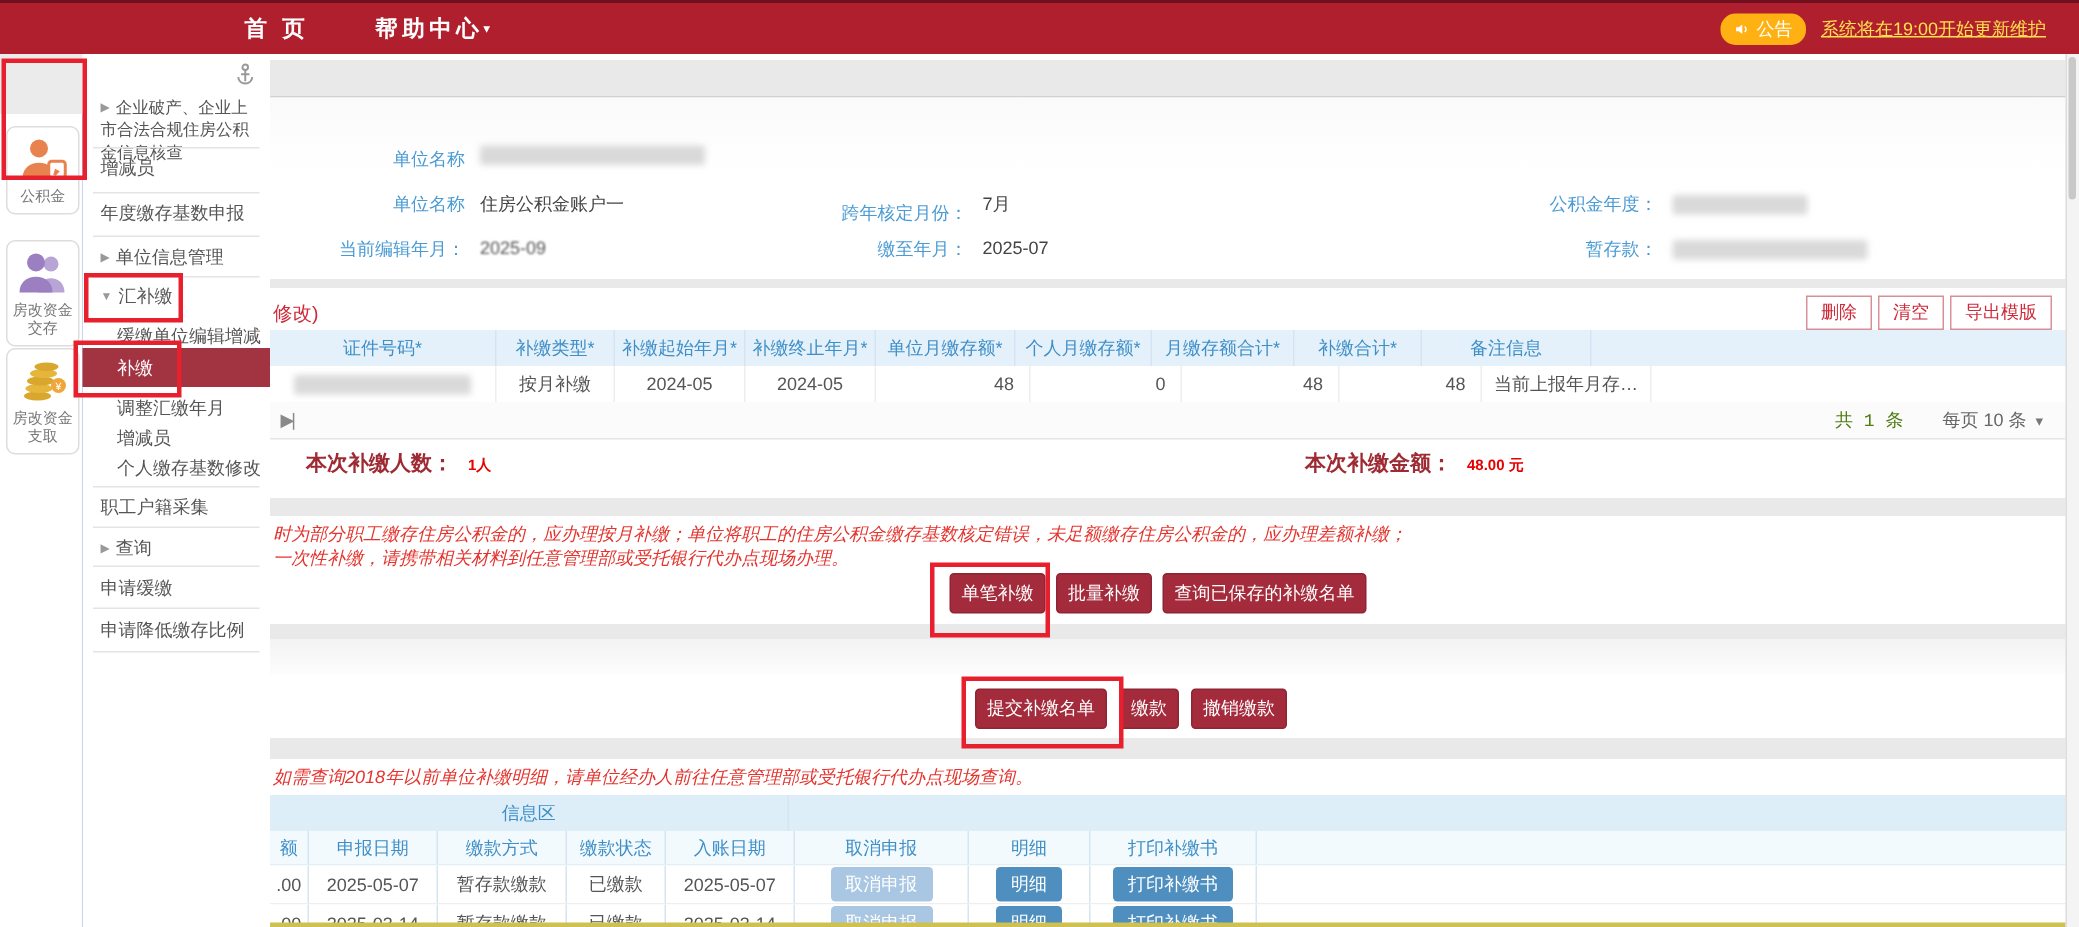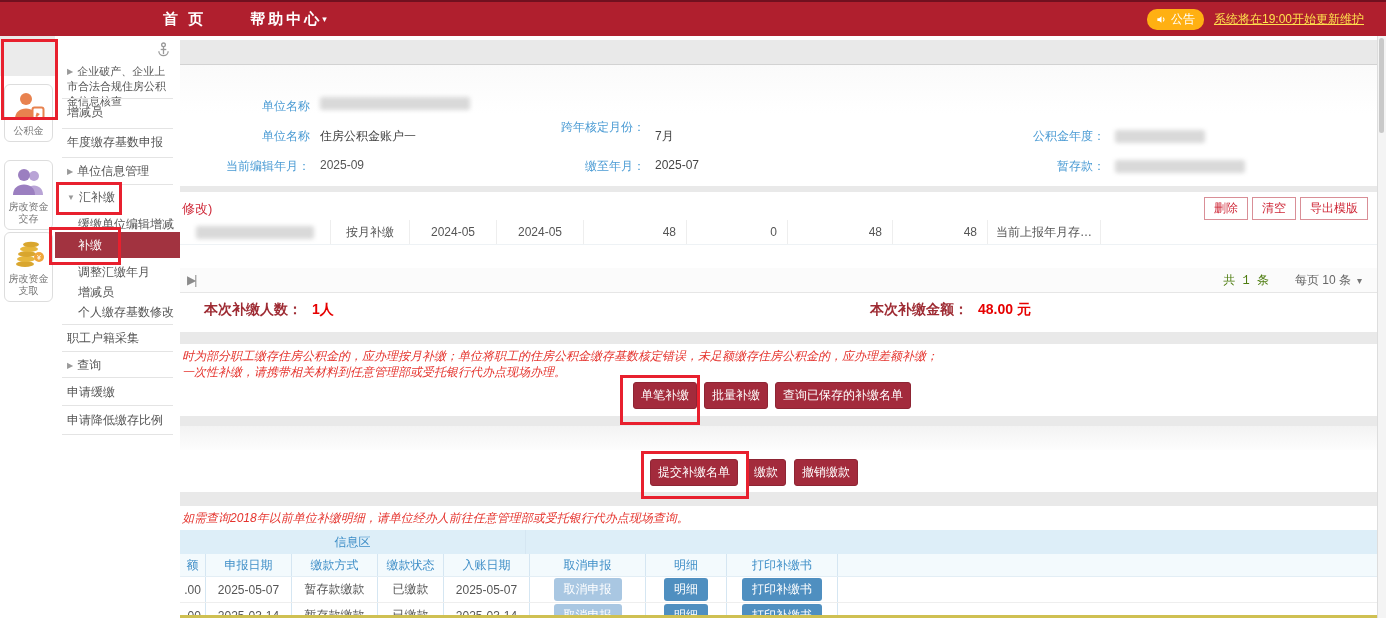--- a/index.html
+++ b/index.html
@@ -60,21 +60,21 @@
   .c0{width:150px;}.c1{width:78px;}.c2{width:86px;}.c3{width:86px;}.c4{width:92px;}
   .c5{width:90px;}.c6{width:94px;}.c7{width:84px;}.c8{width:112px;}.c9{flex:1;border-right:none!important;}
   .pgbar{position:absolute;top:76px;left:0;right:0;height:24px;background:#fbfbfb;
          border-bottom:1px solid #e6e6e6;display:flex;align-items:center;font-size:12px;color:#777;}
   .pg-first{margin-left:7px;color:#8a8a8a;letter-spacing:-2px;cursor:pointer;}
   .pg-total{margin-left:auto;color:#4d7c0f;font-family:Liberation Mono, monospace;}
   .pg-size{margin:0 16px 0 26px;color:#666;cursor:pointer;}
   .pg-caret{font-size:10px;color:#777;margin-left:6px;}
   .totals{position:absolute;top:104px;left:0;right:0;height:30px;}
   .tot-label{font-size:14px;font-weight:bold;color:#9e2b33;}
-  .tot-val{font-size:14px;font-weight:bold;color:#e60000;margin-left:10px;}
+  .tot-val{font-size:10px;font-weight:bold;color:#e60000;margin-left:10px;}
   .t1{position:absolute;left:24px;top:4px;}
   .t2{position:absolute;left:690px;top:4px;}
   
   .panel-notes{position:absolute;top:308px;left:0;right:0;height:76px;background:#fff;}
   .rnote{position:absolute;left:2px;color:#e5342e;font-size:12px;font-style:italic;white-space:nowrap;}
   .btnrow1{position:absolute;top:38px;left:453px;display:flex;gap:7px;}
   .rbtn{background:#a32b3c;color:#fff;font-size:12px;padding:4px 7px;border-radius:3px;
         border:1px solid #8e2534;cursor:pointer;white-space:nowrap;}
   .band-b{position:absolute;top:390px;left:0;right:0;height:24px;background:linear-gradient(#f3f3f3,#fdfdfd);border-bottom:1px solid #ececec;}
   .panel-act2{position:absolute;top:414px;left:0;right:0;height:42px;background:#fff;}
@@ -189,21 +189,21 @@
 
   <div class="main">
     <div class="band-a"></div>
 
     <div class="panel-form">
       <span class="flabel" style="top:33px;left:0;">单位名称</span>
       <span class="fval" style="top:31px;left:140px;"><span class="redact" style="width:150px;"></span></span>
 
       <span class="flabel" style="top:63px;left:0;">单位名称</span>
       <span class="fval" style="top:63px;left:140px;">住房公积金账户一</span>
-      <span class="flabel mid" style="top:54px;">跨年核定月份：</span>
+      <span class="flabel mid" style="top:69px;">跨年核定月份：</span>
       <span class="fval mid" style="top:63px;">7月</span>
       <span class="flabel rgt" style="top:63px;">公积金年度：</span>
       <span class="fval rgt" style="top:64px;"><span class="redact" style="width:90px;"></span></span>
 
       <span class="flabel" style="top:93px;left:0;">当前编辑年月：</span>
       <span class="fval blurtxt" style="top:93px;left:140px;">2025-09</span>
       <span class="flabel mid" style="top:93px;">缴至年月：</span>
       <span class="fval mid" style="top:93px;">2025-07</span>
       <span class="flabel rgt" style="top:93px;">暂存款：</span>
       <span class="fval rgt" style="top:94px;"><span class="redact" style="width:130px;"></span></span>
@@ -212,20 +212,32 @@
     <div class="gapg" style="top:150px;height:6px;"></div>
 
     <div class="panel-batch">
       <span class="partial-note">修改)</span>
       <div class="toolbar">
         <span class="tbtn">删除</span>
         <span class="tbtn">清空</span>
         <span class="tbtn">导出模版</span>
       </div>
       <div class="btable">
+        <div class="trow head">
+          <div class="cell c0">证件号码*</div>
+          <div class="cell c1">补缴类型*</div>
+          <div class="cell c2">补缴起始年月*</div>
+          <div class="cell c3">补缴终止年月*</div>
+          <div class="cell c4">单位月缴存额*</div>
+          <div class="cell c5">个人月缴存额*</div>
+          <div class="cell c6">月缴存额合计*</div>
+          <div class="cell c7">补缴合计*</div>
+          <div class="cell c8">备注信息</div>
+          <div class="cell c9"></div>
+        </div>
         <div class="trow data">
           <div class="cell c0">
               <span class="redact" style="width:118px;"></span>
             </div>
           <div class="cell c1">按月补缴</div>
           <div class="cell c2">2024-05</div>
           <div class="cell c3">2024-05</div>
           <div class="cell c4 num">48</div>
           <div class="cell c5 num">0</div>
           <div class="cell c6 num">48</div>

